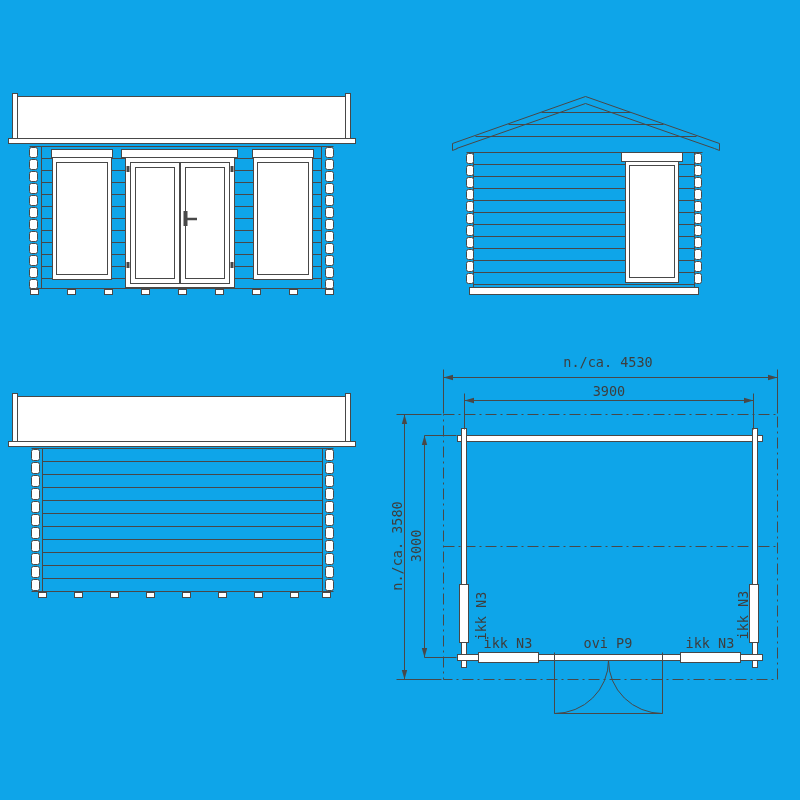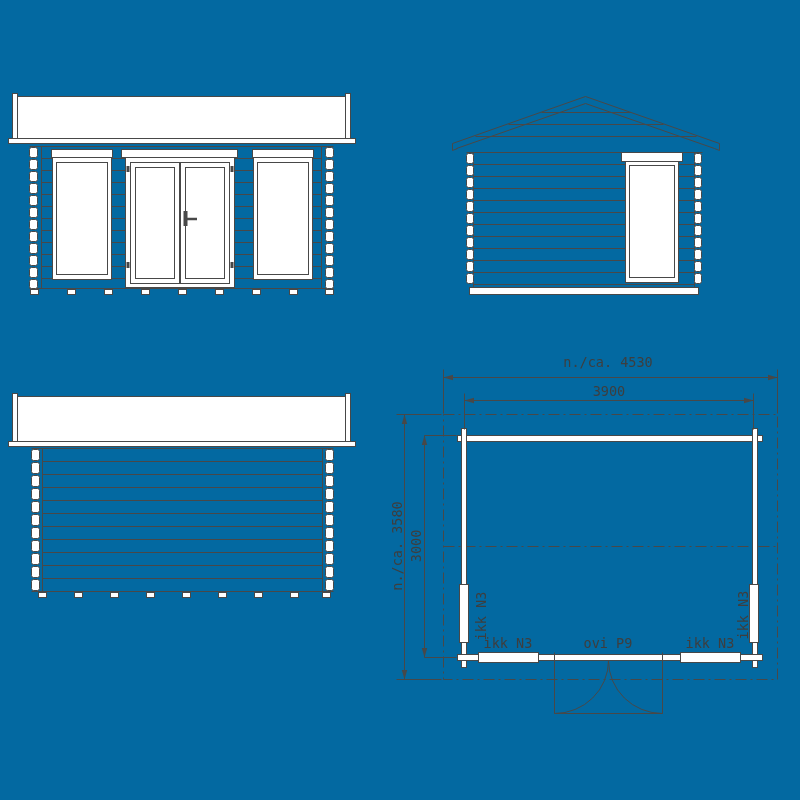--- a/index.html
+++ b/index.html
@@ -1,16 +1,16 @@
 <!DOCTYPE html>
 <html><head>
 <meta charset="utf-8">
 <style>
   html,body{margin:0;padding:0;background:#ffffff;}
-  .page{position:relative;width:800px;height:800px;background:#0369a1;overflow:hidden;}
+  .page{position:relative;width:800px;height:800px;background:#0ea5e9;overflow:hidden;}
   .drawing{display:block;}
   .drawing line{stroke:#484848;stroke-width:1;}
   .drawing path{stroke:#484848;stroke-width:1;fill:none;}
   .drawing rect{stroke:#484848;stroke-width:1;fill:#ffffff;}
   .drawing polygon{fill:#484848;stroke:none;}
   .drawing .dk{fill:#484848;stroke:none;}
   .drawing .dd{stroke:#484848;stroke-width:1;fill:none;stroke-dasharray:11 4 2 4;}
   .drawing text{font-family:"DejaVu Sans Mono","Liberation Mono",monospace;font-size:13.5px;fill:#3e3e3e;stroke:none;}
 </style>
 </head>

